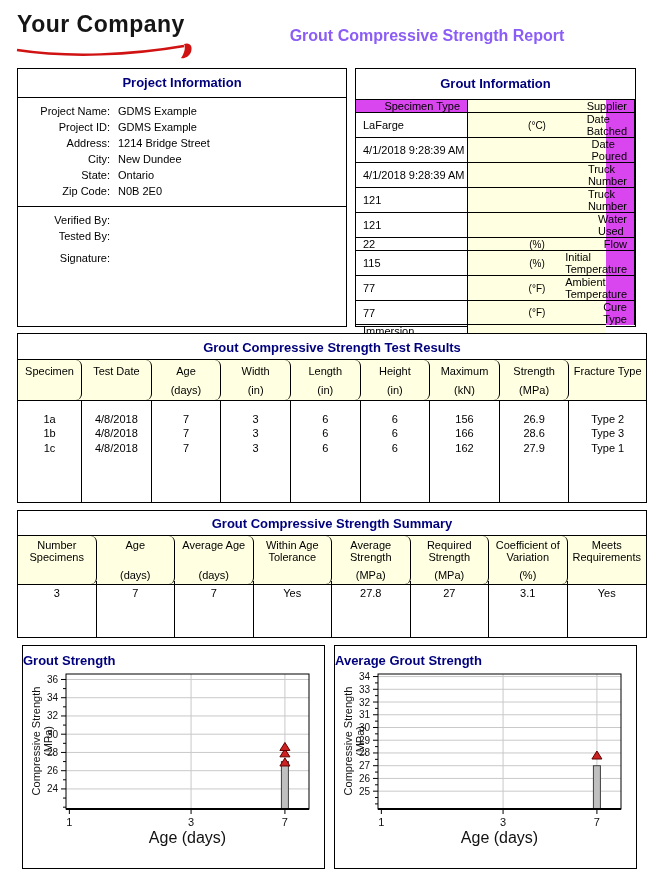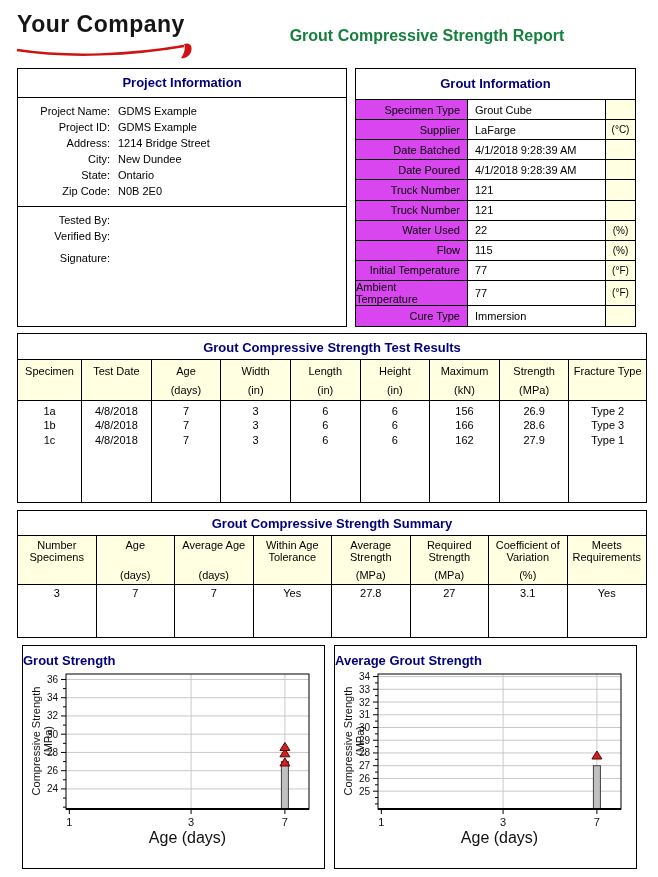--- a/index.html
+++ b/index.html
@@ -3,21 +3,21 @@
 <meta charset="utf-8">
 <style>
   html,body{margin:0;padding:0;background:#fff;}
   #page{position:relative;width:658px;height:877px;background:#ffffff;
         font-family:"Liberation Sans","DejaVu Sans",sans-serif;font-size:11px;color:#000;overflow:hidden;}
 
   
   #logo{position:absolute;left:17px;top:11px;font-size:23px;font-weight:bold;color:#151515;letter-spacing:0.5px;}
   #logo-swoosh{position:absolute;left:14px;top:42px;}
   #report-title{position:absolute;left:268px;top:27px;width:318px;text-align:center;
-                font-size:16px;font-weight:bold;color:#15803d;}
+                font-size:16px;font-weight:bold;color:#8b5cf6;}
 
   
   .panel{position:absolute;border:1px solid #000;background:#fff;box-sizing:border-box;}
   .panel-title{font-size:13px;font-weight:bold;color:#00007d;text-align:center;}
 
   
   #project-panel{left:17px;top:68px;width:330px;height:259px;}
   #project-panel .panel-title{height:28px;line-height:28px;border-bottom:1px solid #000;}
   #project-fields{position:absolute;top:34px;left:0;right:0;}
   .pf-row{display:flex;height:16px;align-items:center;}
@@ -37,33 +37,33 @@
   .gi-value{border-bottom:1px solid #000;border-right:1px solid #000;
             display:flex;align-items:center;padding-left:7px;}
   .gi-unit{background:#ffffe1;border-bottom:1px solid #000;display:flex;align-items:center;
            justify-content:center;font-size:10px;}
   #grout-table > :nth-last-child(-n+3){border-bottom:none;}
 
   
   .tbl-header{position:absolute;left:0;right:0;display:grid;background:#ffffe1;
               border-top:1px solid #000;border-bottom:1px solid #000;box-sizing:border-box;}
   .tbl-body{position:absolute;left:0;right:0;bottom:0;display:grid;}
-  .hcell{border-right:1px solid #000;text-align:center;overflow:hidden;}
+  .hcell{border-right:1px solid #000;text-align:center;overflow:hidden;border-radius:6px;}
   .hcell:last-child,.bcol:last-child{border-right:none;}
   .bcol{border-right:1px solid #000;text-align:center;}
   .bval{height:14.3px;line-height:14.3px;}
 
   
   #results-panel{left:17px;top:333px;width:630px;height:170px;}
   #results-panel .panel-title{height:25px;line-height:27px;}
   #results-header{top:25px;height:42px;grid-template-columns:0.92fr 1fr 1fr 1fr 1fr 1fr 1fr 1fr 1.1fr;}
   #results-header .hcell{padding-top:5px;}
   #results-header .hc-unit{margin-top:7px;}
   #results-body{top:67px;grid-template-columns:0.92fr 1fr 1fr 1fr 1fr 1fr 1fr 1fr 1.1fr;}
-  #results-body .bcol{padding-top:3px;}
+  #results-body .bcol{padding-top:11px;}
 
   
   #summary-panel{left:17px;top:510px;width:630px;height:128px;}
   #summary-panel .panel-title{height:24px;line-height:26px;}
   #summary-header{top:24px;height:50px;grid-template-columns:repeat(8,1fr);}
   #summary-header .hcell{display:flex;flex-direction:column;justify-content:space-between;
                          padding:3px 2px;box-sizing:border-box;}
   #summary-header .hc-name{line-height:12px;}
   #summary-body{top:70px;grid-template-columns:repeat(8,1fr);}
   #summary-body .bcol{padding-top:5px;}
@@ -116,39 +116,38 @@
           <div class="pf-value">Ontario</div>
         </div>
         <div class="pf-row">
           <div class="pf-label">Zip Code:</div>
           <div class="pf-value">N0B 2E0</div>
         </div>
       </div>
     <div id="project-divider"></div>
     <div id="signature-fields">
         <div class="pf-row">
+          <div class="pf-label">Verified By:</div>
+          <div class="pf-value"></div>
+        </div>
+        <div class="pf-row">
           <div class="pf-label">Tested By:</div>
-          <div class="pf-value"></div>
-        </div>
-        <div class="pf-row">
-          <div class="pf-label">Verified By:</div>
           <div class="pf-value"></div>
         </div>
         <div class="pf-row pf-gap">
           <div class="pf-label">Signature:</div>
           <div class="pf-value"></div>
         </div>
       </div>
   </div>
 
   <div id="grout-panel" class="panel">
     <div class="panel-title">Grout Information</div>
     <div id="grout-table">
         <div class="gi-label">Specimen Type</div>
-        <div class="gi-value">Grout Cube</div>
         <div class="gi-unit"></div>
         <div class="gi-label">Supplier</div>
         <div class="gi-value">LaFarge</div>
         <div class="gi-unit">(°C)</div>
         <div class="gi-label">Date Batched</div>
         <div class="gi-value">4/1/2018 9:28:39 AM</div>
         <div class="gi-unit"></div>
         <div class="gi-label">Date Poured</div>
         <div class="gi-value">4/1/2018 9:28:39 AM</div>
         <div class="gi-unit"></div>

